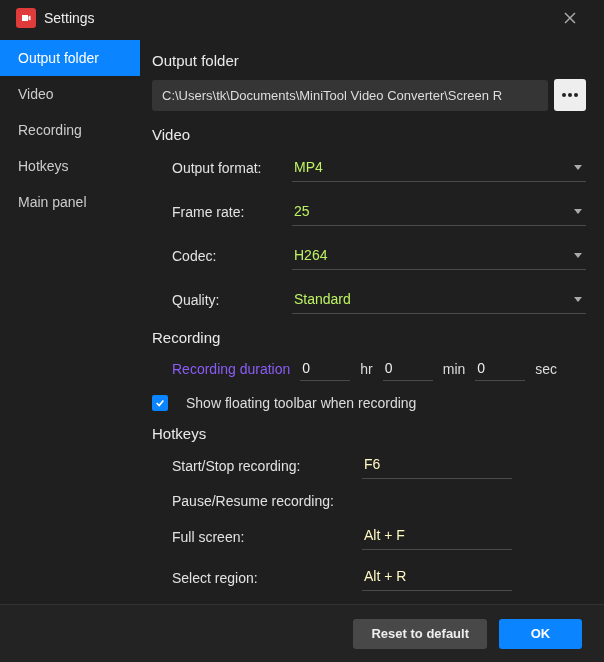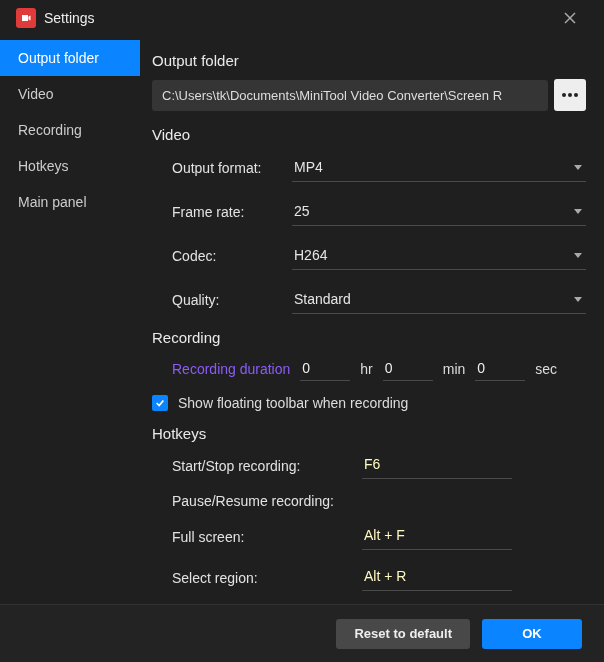--- a/index.html
+++ b/index.html
@@ -87,21 +87,21 @@
     display: flex; align-items: center; justify-content: center;
     cursor: pointer;
   }
   .dotdot { display: flex; gap: 2px; }
   .dotdot span { width:4px; height:4px; background:#222; border-radius:50%; }
   .select {
     flex: 1;
     border-bottom: 1px solid #4a4a4a;
     padding: 6px 4px 6px 2px;
     font-size: 14px;
-    color: #e5e5e5;
+    color: #bef264;
     display: flex; align-items: center; justify-content: space-between;
     cursor: pointer;
     min-width: 0;
   }
   .select .caret {
     width: 0; height: 0;
     border-left: 4px solid transparent;
     border-right: 4px solid transparent;
     border-top: 5px solid #aaa;
   }
@@ -113,21 +113,21 @@
   }
   .dur-label { font-size: 14px; color: #8b5cf6; }
   .dur-input {
     width: 50px; background: transparent;
     border: none; border-bottom: 1px solid #4a4a4a;
     color: #eee; font-size: 14px; padding: 4px 2px;
   }
   .dur-unit { font-size: 14px; color: #ddd; }
   .checkrow {
     display: flex; align-items: center;
-    gap: 10px; margin-bottom: 14px;
+    gap: 18px; margin-bottom: 14px;
   }
   .checkbox {
     width: 16px; height: 16px;
     background: #0a84ff;
     border-radius: 2px;
     display: flex; align-items: center; justify-content: center;
     cursor: pointer;
   }
   .hotkey-row {
     display: flex; align-items: center;
@@ -150,21 +150,21 @@
   }
   .btn {
     height: 30px; padding: 0 18px;
     border-radius: 3px;
     font-size: 13px;
     display: flex; align-items: center; justify-content: center;
     cursor: pointer;
     font-weight: 600;
   }
   .btn-default { background: #484848; color: #eee; }
-  .btn-primary { background: #0a84ff; color: #fff; width: 100px; }
+  .btn-primary { background: #0a84ff; color: #fff; width: 83px; }
 </style>
 </head>
 <body>
 
 <div class="window">
 
   <div class="titlebar">
     <div class="appicon">
       <svg width="12" height="12" viewBox="0 0 24 24" fill="white">
           <path d="M4 6h12v12H4z M17 9l4-2v10l-4-2z"></path>

